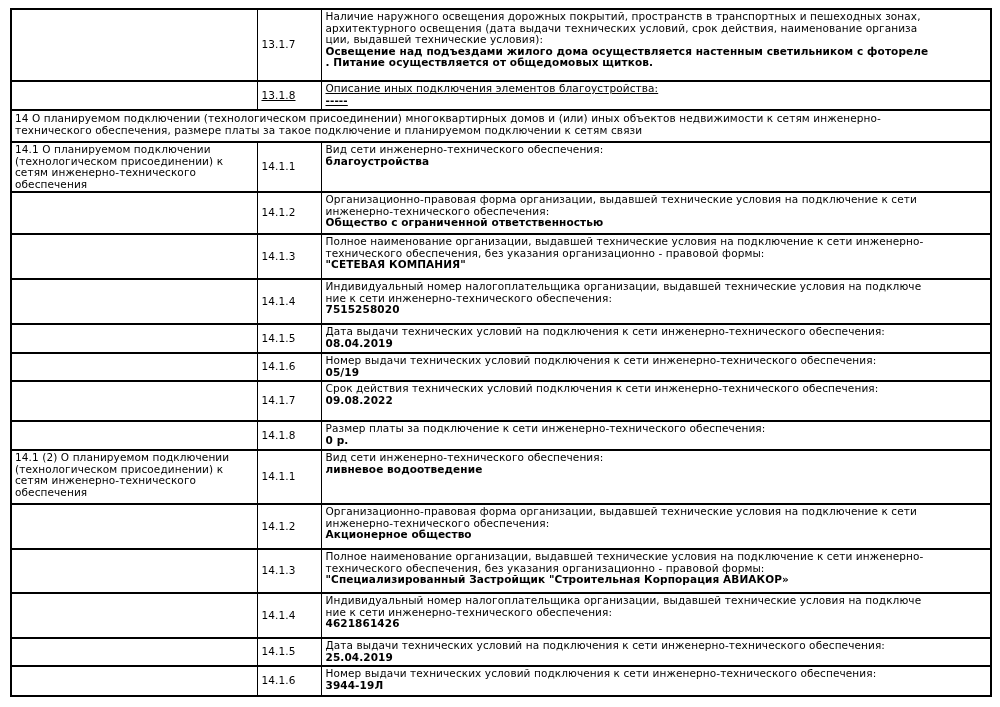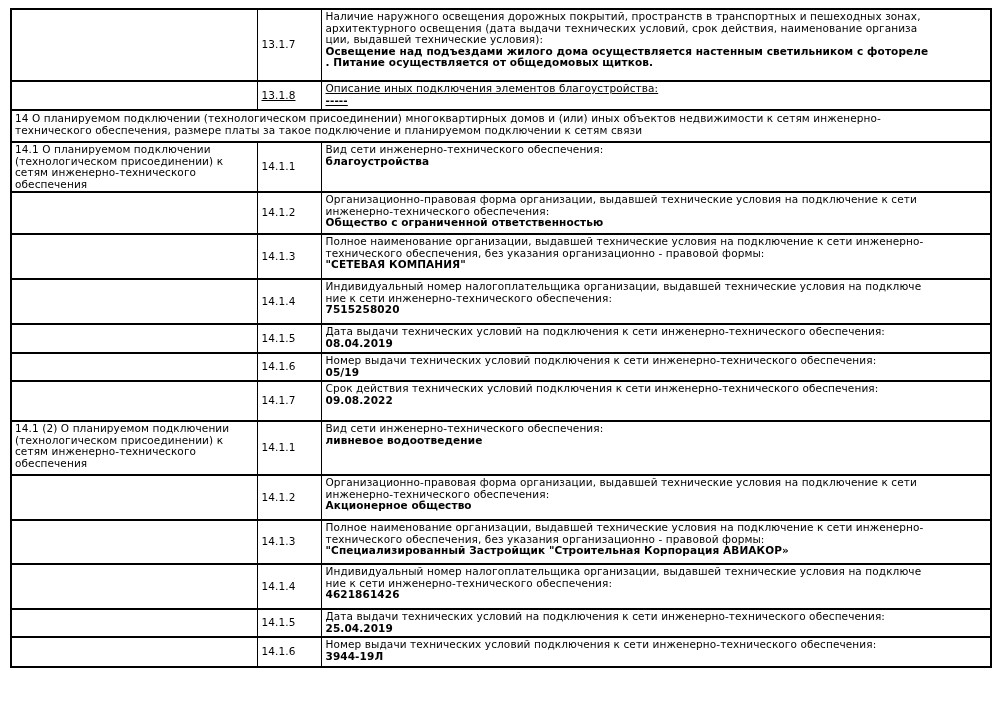--- a/index.html
+++ b/index.html
@@ -196,20 +196,32 @@
     </td>
     <td class="c-num">
       <span>14.1.7</span>
     </td>
     <td class="c-content">
       <div class="wrap">Срок действия технических условий подключения к сети инженерно-технического обеспечения:</div>
       <div class="field-value">09.08.2022</div>
     </td>
   </tr>
 
+  <tr style="height: 29px;">
+    <td class="c-desc">
+      <div class="wrap"></div>
+    </td>
+    <td class="c-num">
+      <span>14.1.8</span>
+    </td>
+    <td class="c-content">
+      <div class="wrap">Размер платы за подключение к сети инженерно-технического обеспечения:</div>
+      <div class="field-value">0 р.</div>
+    </td>
+  </tr>
 
   <tr style="height: 54px; padding-left: 20px;">
     <td class="c-desc">
       <div class="wrap">14.1 (2) О планируемом подключении
 (технологическом присоединении) к
 сетям инженерно-технического
 обеспечения</div>
     </td>
     <td class="c-num">
       <span>14.1.1</span>

